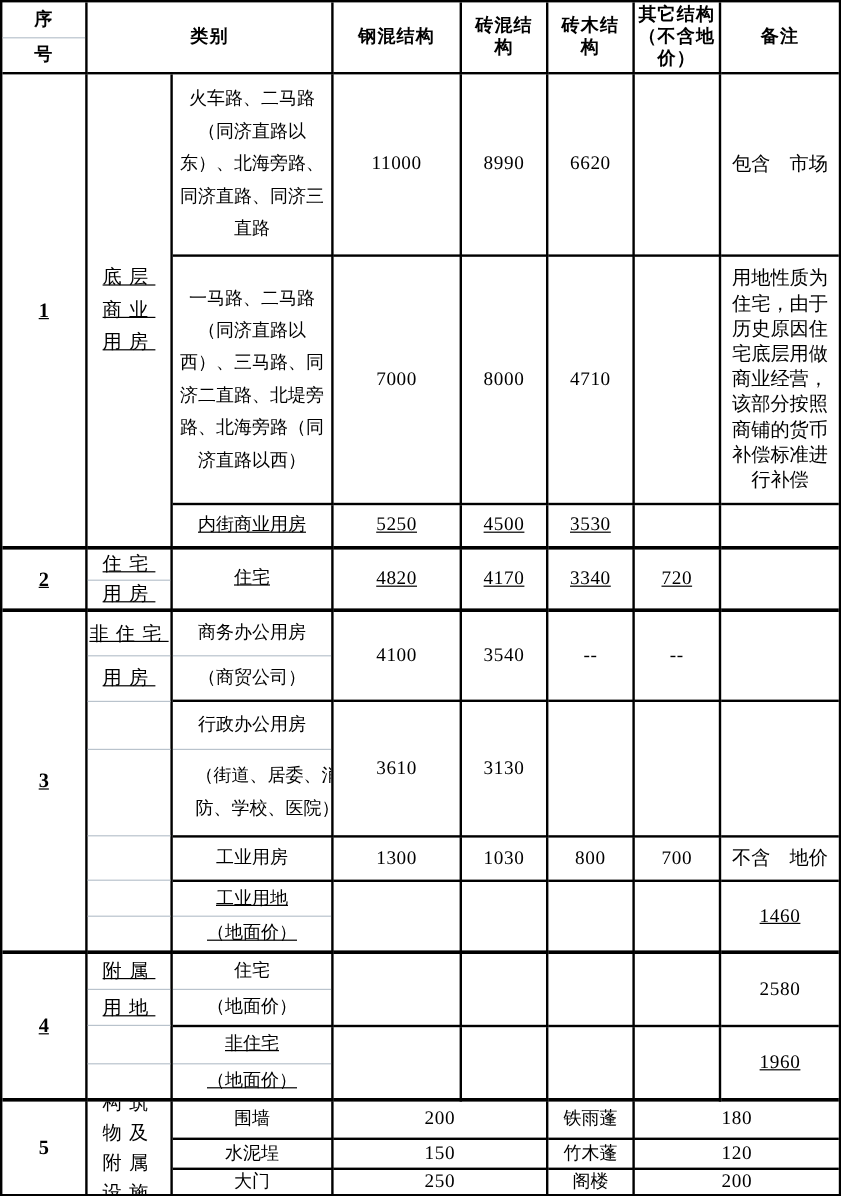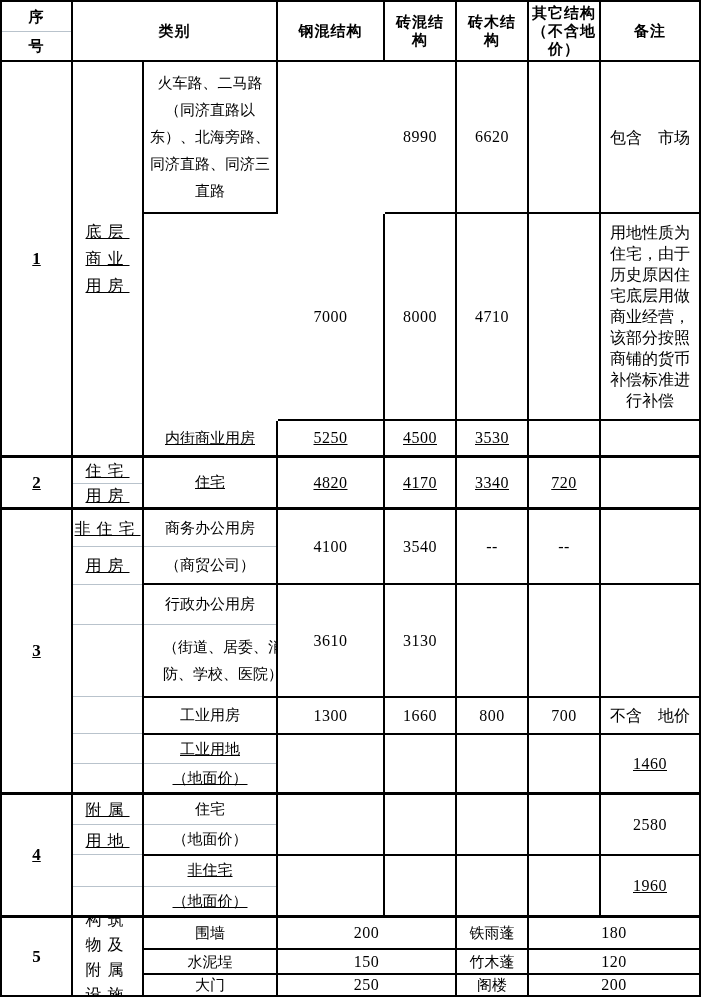--- a/index.html
+++ b/index.html
@@ -53,25 +53,27 @@
   <div class="c hd" style="grid-area:1/4/2/5">钢混结构</div>
   <div class="c hd" style="grid-area:1/5/2/6">砖混结构</div>
   <div class="c hd" style="grid-area:1/6/2/7">砖木结构</div>
   <div class="c hd" style="grid-area:1/7/2/8;padding:0 0">其它结构（不含地价）</div>
   <div class="c hd xr" style="grid-area:1/8/2/9">备注</div>
 
   <div class="c serial tk" style="grid-area:2/1/5/2">1</div>
   <div class="c catA tk" style="grid-area:2/2/5/3">底层商业用房</div>
 
   <div class="c catB" style="grid-area:2/3/3/4">火车路、二马路（同济直路以东）、北海旁路、同济直路、同济三直路</div>
+  <div class="c num" style="grid-area:2/4/3/5">11000</div>
   <div class="c num" style="grid-area:2/5/3/6">8990</div>
   <div class="c num" style="grid-area:2/6/3/7">6620</div>
   <div class="c" style="grid-area:2/7/3/8"></div>
   <div class="c rmk xr" style="grid-area:2/8/3/9">包含　市场</div>
 
+  <div class="c catB" style="grid-area:3/3/4/4">一马路、二马路（同济直路以西）、三马路、同济二直路、北堤旁路、北海旁路（同济直路以西）</div>
   <div class="c num" style="grid-area:3/4/4/5">7000</div>
   <div class="c num" style="grid-area:3/5/4/6">8000</div>
   <div class="c num" style="grid-area:3/6/4/7">4710</div>
   <div class="c" style="grid-area:3/7/4/8"></div>
   <div class="c rmk xr" style="grid-area:3/8/4/9">用地性质为住宅，由于历史原因住宅底层用做商业经营，该部分按照商铺的货币补偿标准进行补偿</div>
 
   <div class="c catB tk" style="grid-area:4/3/5/4">内街商业用房</div>
   <div class="c num tk" style="grid-area:4/4/5/5">5250</div>
   <div class="c num tk" style="grid-area:4/5/5/6">4500</div>
   <div class="c num tk" style="grid-area:4/6/5/7">3530</div>
@@ -111,21 +113,21 @@
     <span class="ln grow" style="padding:0 3px">（街道、居委、消防、学校、医院）</span>
   </div>
   <div class="c num" style="grid-area:7/4/8/5">3610</div>
   <div class="c num" style="grid-area:7/5/8/6">3130</div>
   <div class="c" style="grid-area:7/6/8/7"></div>
   <div class="c" style="grid-area:7/7/8/8"></div>
   <div class="c xr" style="grid-area:7/8/8/9"></div>
 
   <div class="c catB" style="grid-area:8/3/9/4">工业用房</div>
   <div class="c num" style="grid-area:8/4/9/5">1300</div>
-  <div class="c num" style="grid-area:8/5/9/6">1660</div>
+  <div class="c num" style="grid-area:8/5/9/6">1030</div>
   <div class="c num" style="grid-area:8/6/9/7">800</div>
   <div class="c num" style="grid-area:8/7/9/8">700</div>
   <div class="c rmk xr" style="grid-area:8/8/9/9">不含　地价</div>
 
   <div class="c duo catB tk" style="grid-area:9/3/10/4">
     <span class="ln fl" style="height:29px">工业用地</span>
     <span class="ln" style="height:28px">（地面价）</span>
   </div>
   <div class="c tk" style="grid-area:9/4/10/5"></div>
   <div class="c tk" style="grid-area:9/5/10/6"></div>

